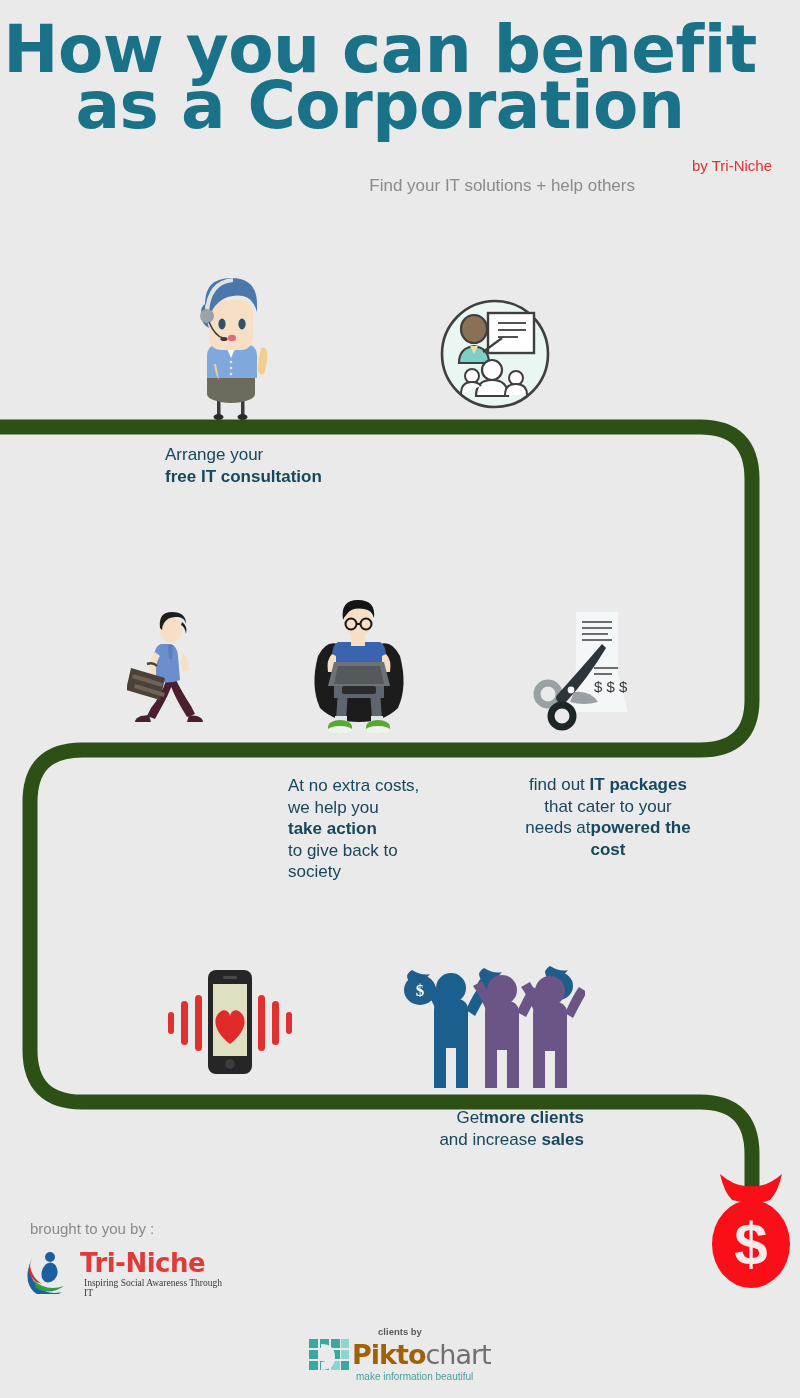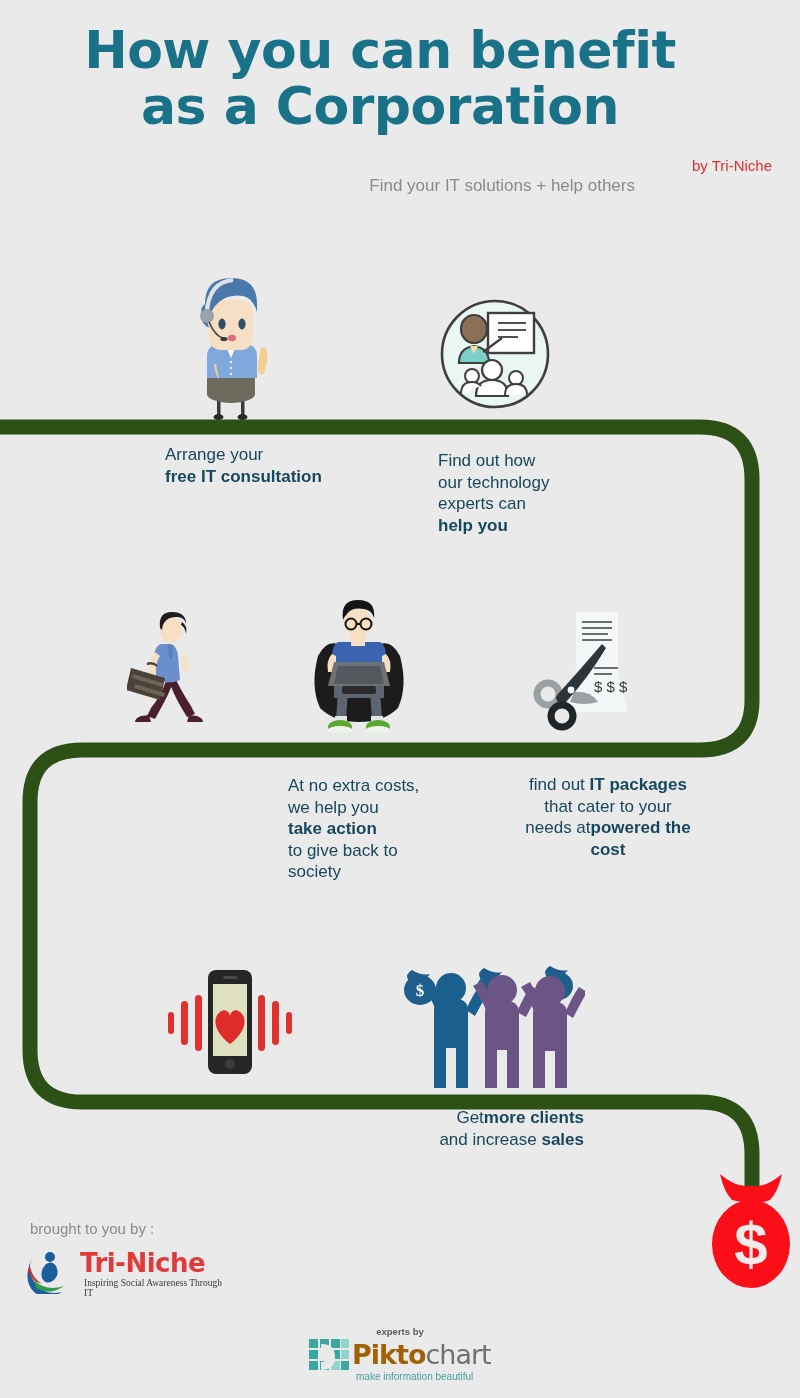--- a/index.html
+++ b/index.html
@@ -11,21 +11,21 @@
     font-family: "Liberation Sans", sans-serif;
     position: relative;
     overflow: hidden;
   }
   #canvas { position:absolute; left:0; top:0; width:800px; height:1398px; }
 
   
   .title {
     position:absolute; left:0; top:22px; width:760px;
     text-align:center;
-    font-size:52px; line-height:56px;
+    font-size:66px; line-height:56px;
     font-weight:bold; letter-spacing:-0.5px;
     color:#1a7289;
     font-family:"DejaVu Sans", sans-serif;
   }
   .byline {
     position:absolute; right:28px; top:157px;
     font-size:15px; color:#e03131;
     font-family:"Liberation Sans", sans-serif;
   }
   .subtitle {
@@ -129,26 +129,20 @@
              L 700 697
              Q 752 697 752 749
              L 752 790" fill="none" stroke="#2d5016" stroke-width="15" stroke-linecap="butt"></path>
   </svg>
 
   <div class="cap" id="cap-consult">
     <span class="lt">Arrange your</span><br>
     <b>free IT consultation</b>
   </div>
 
-  <div class="cap" id="cap-experts">
-    <span class="lt">Find out how</span><br>
-    <span class="lt">our technology</span><br>
-    <span class="lt">experts can</span><br>
-    <b>help you</b>
-  </div>
 
 
   <div class="cap" id="cap-action">
     <span class="lt">At no extra costs,</span><br>
     <span class="lt">we help you</span><br>
     <b>take action</b><br>
     <span class="lt">to give back to</span><br>
     <span class="lt">society</span>
   </div>
 
@@ -378,21 +372,21 @@
       <path d="M8 32 q12 12 30 6 q-14 10 -28 2 z" fill="#2f9e4a"></path>
       <path d="M4 18 q2 12 12 18 q-10 -2 -14 -14 z" fill="#d92b2b"></path>
       <circle cx="24" cy="9" r="5" fill="#1b5f9e"></circle>
       <path d="M20 16 q6 -4 10 2 q4 8 -2 14 q-8 6 -12 -2 q-2 -8 4 -14 z" fill="#1b5f9e"></path>
     </svg>
     <div class="logo-name">Tri-Niche</div>
     <div class="logo-tag">Inspiring Social Awareness Through IT</div>
   </div>
 
   <div id="pikto">
-    <div class="pikto-powered">experts by</div>
+    <div class="pikto-powered">clients by</div>
     <svg id="pikto-mark" viewBox="0 0 42 38">
       <rect x="1" y="1" width="9" height="9" fill="#3aa8a0"></rect>
       <rect x="12" y="1" width="9" height="9" fill="#3aa8a0"></rect>
       <rect x="23" y="1" width="9" height="9" fill="#3aa8a0"></rect>
       <rect x="33" y="1" width="8" height="9" fill="#8fd4cf"></rect>
       <rect x="1" y="12" width="9" height="9" fill="#3aa8a0"></rect>
       <rect x="12" y="12" width="9" height="9" fill="#eaeaea"></rect>
       <rect x="23" y="12" width="9" height="9" fill="#3aa8a0"></rect>
       <rect x="33" y="12" width="8" height="9" fill="#8fd4cf"></rect>
       <rect x="1" y="23" width="9" height="9" fill="#3aa8a0"></rect>

